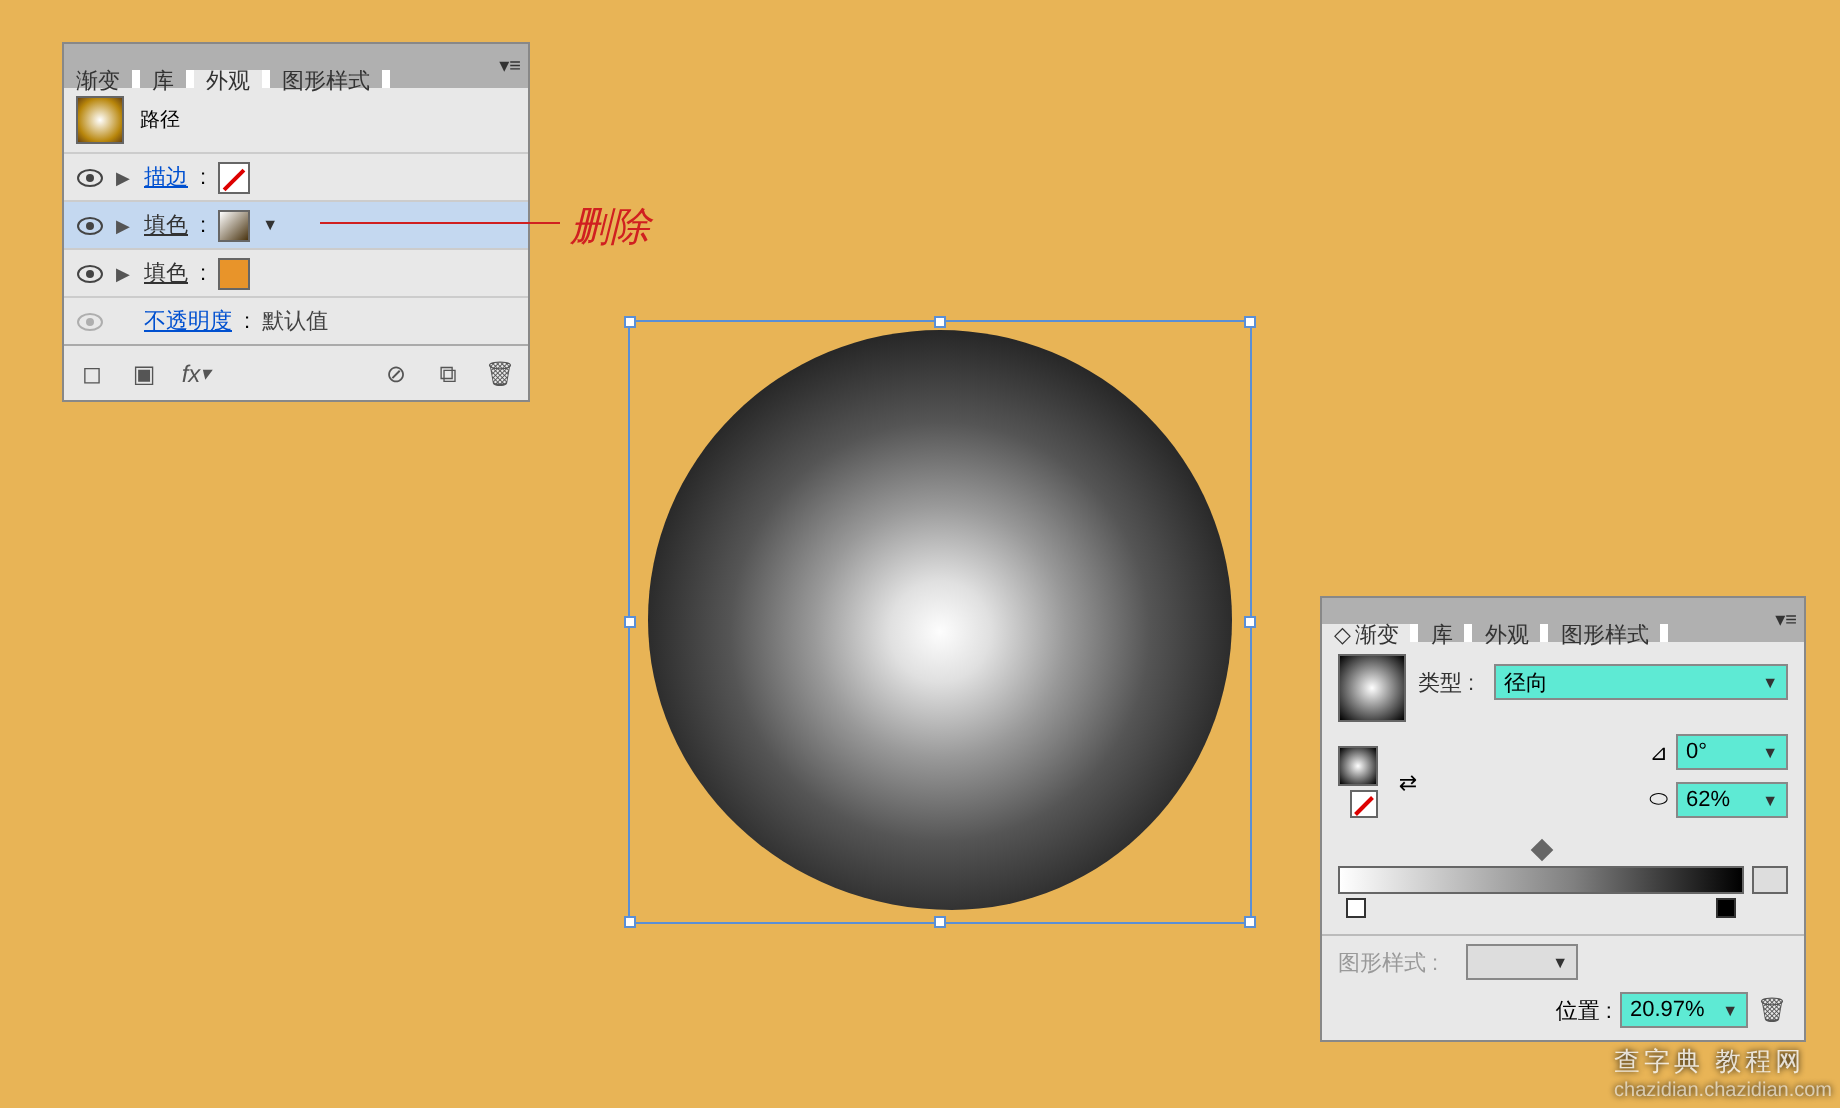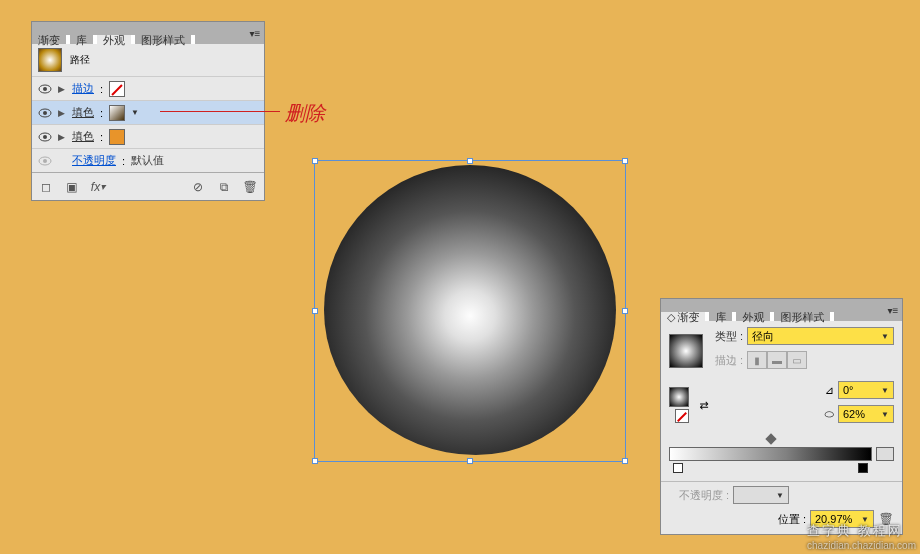--- a/index.html
+++ b/index.html
@@ -46,23 +46,23 @@
 .bbox { position: absolute; left: 314px; top: 160px; width: 312px; height: 302px; border: 1px solid #5a8fd6; }
 .handle { position: absolute; width: 6px; height: 6px; background: #fff; border: 1px solid #5a8fd6; }
 .sphere { position: absolute; left: 324px; top: 165px; width: 292px; height: 290px; border-radius: 50% 50% 48% 52% / 50% 50% 50% 50%; background: radial-gradient(circle at 50% 52%, #fdfdfd 0%, #e0e0e0 12%, #999 30%, #555 50%, #1a1a1a 78%, #030303 100%); }
 
 
 .grad-body { padding: 6px 8px; font-size: 11px; }
 .grow { display: flex; align-items: center; margin-bottom: 6px; gap: 6px; }
 .grad-preview { width: 34px; height: 34px; background: radial-gradient(circle, #fff, #000); border: 1px solid #666; }
 .grad-right { flex: 1; }
 .field-row { display: flex; align-items: center; gap: 4px; margin-bottom: 6px; }
-.label-s { width: 30px; text-align: right; color: #333; }
+.label-s { width: 30px; text-align: left; color: #333; }
 .label-s.dim { color: #999; }
-.dropdown { flex: 1; height: 18px; background: #fde047; border: 1px solid #888; display: flex; align-items: center; padding: 0 4px; font-size: 11px; justify-content: space-between; }
+.dropdown { flex: 1; height: 18px; background: #5eead4; border: 1px solid #888; display: flex; align-items: center; padding: 0 4px; font-size: 11px; justify-content: space-between; }
 .dd-arrow { font-size: 8px; color: #333; }
 .btn-grp { display: flex; gap: 0; }
 .btn-sm { width: 20px; height: 18px; border: 1px solid #aaa; background: #dcdcdc; display: flex; align-items: center; justify-content: center; font-size: 10px; color: #888; }
 .swap-ico { width: 18px; height: 18px; display: flex; align-items: center; justify-content: center; }
 
 .ramp-row { display: flex; align-items: center; gap: 4px; margin: 4px 0 2px; }
 .ramp-stops-top { position: relative; height: 8px; margin: 0 26px 0 4px; }
 .diamond-stop { position: absolute; width: 8px; height: 8px; background: #666; transform: rotate(45deg); top: 0; }
 .ramp { flex: 1; height: 14px; background: linear-gradient(90deg, #fff 0%, #808080 58%, #000 100%); border: 1px solid #666; }
 .ramp-extra { width: 18px; height: 14px; background: #ddd; border: 1px solid #666; }
@@ -184,28 +184,20 @@
     <div class="grow">
       <div class="grad-preview"></div>
       <div class="grad-right">
         <div class="field-row">
           <span class="label-s" style="width:34px">类型 :</span>
           <div class="dropdown">
             <span>径向</span>
               <span class="dd-arrow">▼</span>
           </div>
         </div>
-        <div class="field-row">
-          <span class="label-s dim" style="width:34px">描边 :</span>
-          <div class="btn-grp">
-            <div class="btn-sm">▮</div>
-            <div class="btn-sm">▬</div>
-            <div class="btn-sm">▭</div>
-          </div>
-        </div>
       </div>
     </div>
     <div class="grow">
       <div style="display:flex;flex-direction:column;gap:2px">
         <span class="swatch swatch-grad-r" style="width:20px;height:20px"></span>
         <span class="swatch swatch-none" style="width:14px;height:14px;margin-left:6px"></span>
       </div>
       <div class="swap-ico">⇄</div>
       <div style="flex:1">
         <div class="field-row" style="justify-content:flex-end">
@@ -230,21 +222,21 @@
     <div class="ramp-row">
       <div class="ramp"></div>
       <div class="ramp-extra"></div>
     </div>
     <div class="ramp-stops">
       <div class="stop-handle" style="left:0;background:#fff"></div>
       <div class="stop-handle" style="right:0;background:#000"></div>
     </div>
     <hr class="sep">
     <div class="field-row">
-      <span class="label-s dim" style="width:60px">不透明度 :</span>
+      <span class="label-s dim" style="width:60px">图形样式 :</span>
       <div class="dropdown" style="flex:0 0 56px;background:#ddd">
           <span></span>
           <span class="dd-arrow">▼</span>
         </div>
     </div>
     <div class="pos-row">
       <span>位置 :</span>
       <div class="dropdown">
           <span>20.97%</span>
           <span class="dd-arrow">▼</span>

